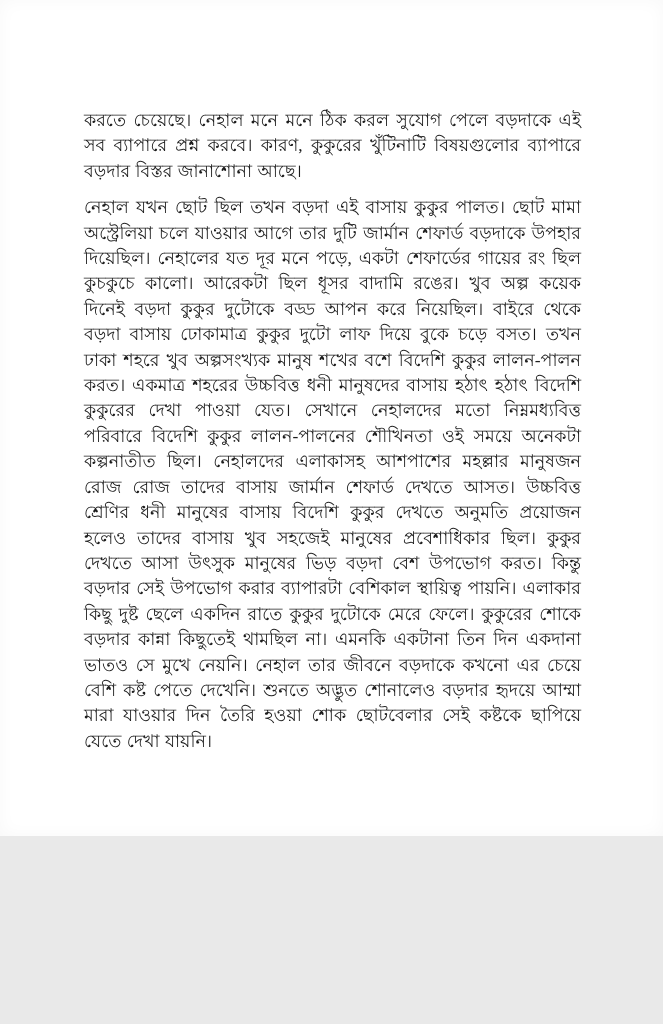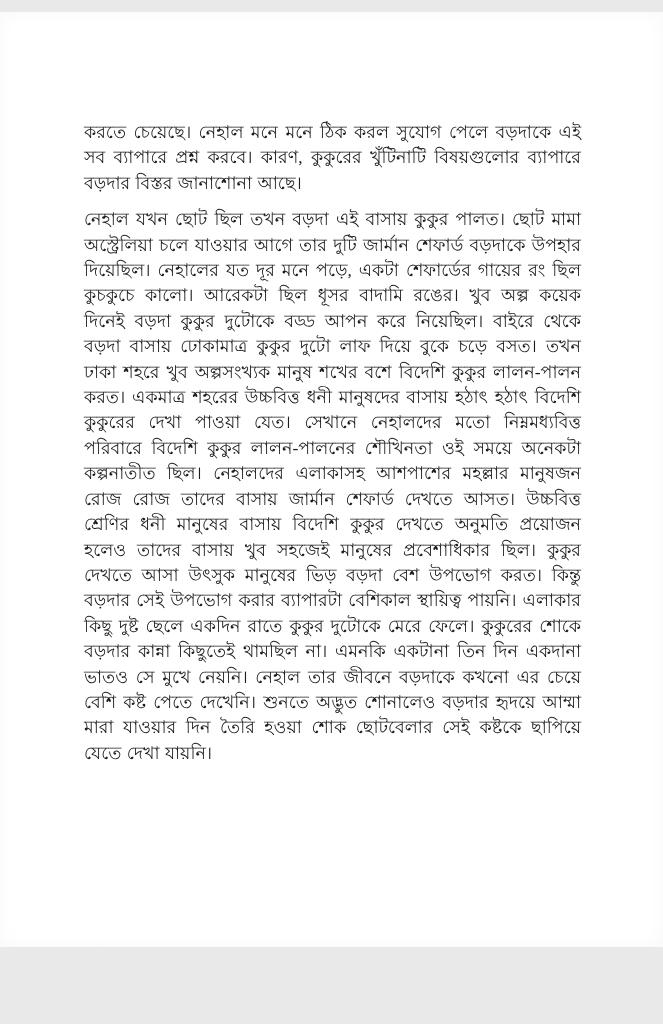--- a/index.html
+++ b/index.html
@@ -3,22 +3,22 @@
 <meta charset="utf-8">
 <style>
   html, body {
     margin: 0;
     padding: 0;
     background: #e9e9e9;
   }
   .page {
     position: relative;
     width: 663px;
-    height: 935px;
-    margin: 12px auto;
+    height: 836px;
+    margin: 0 auto;
     background: #ffffff;
     box-shadow: inset 0 0 18px rgba(0,0,0,0.03);
     overflow: hidden;
     font-family: "Liberation Serif", "DejaVu Serif", serif;
   }
   .text-block {
     position: absolute;
     top: 108px;
     left: 84px;
     width: 497px;

